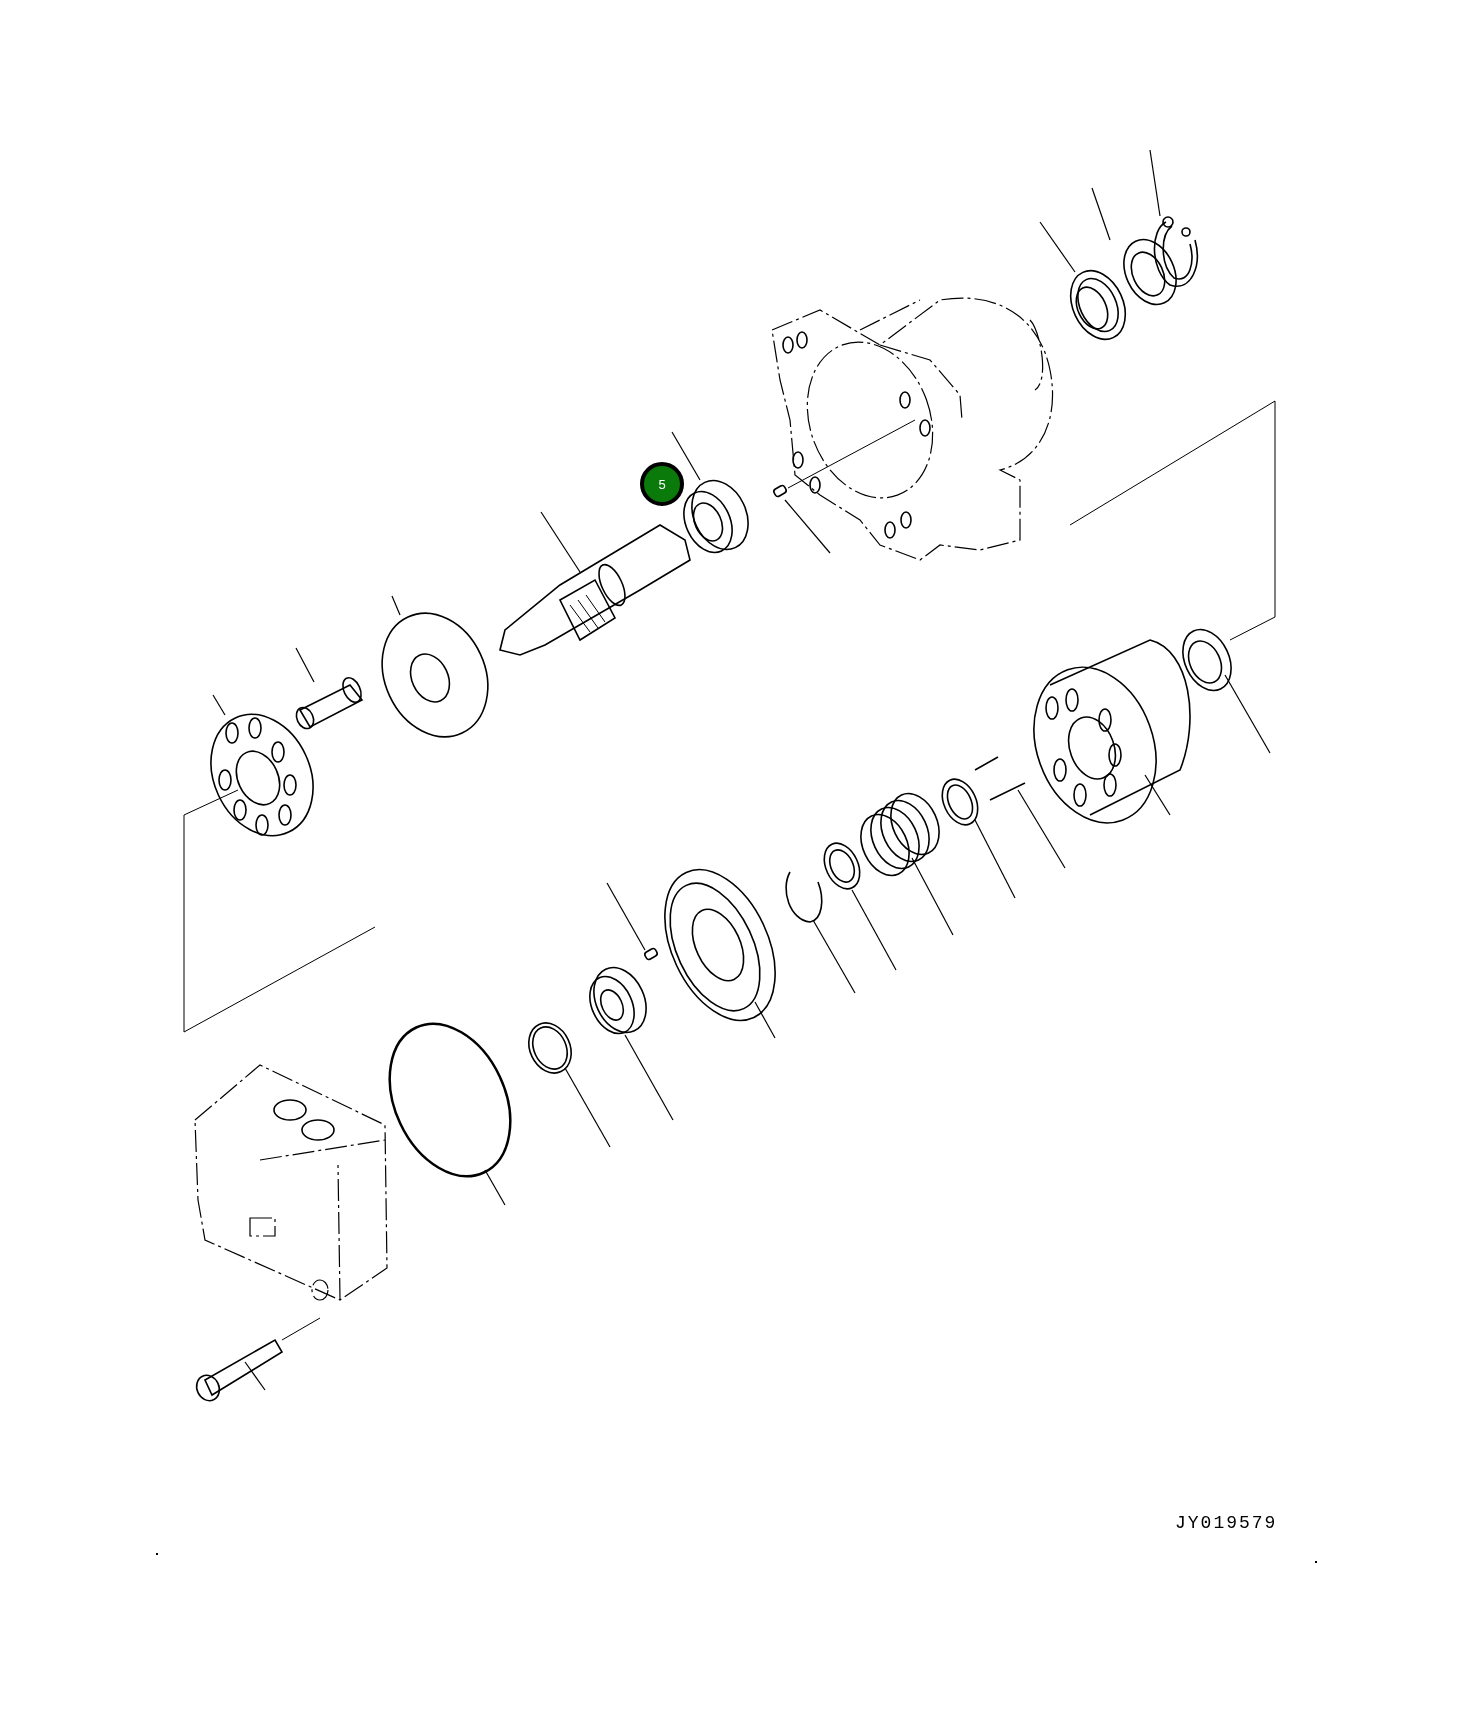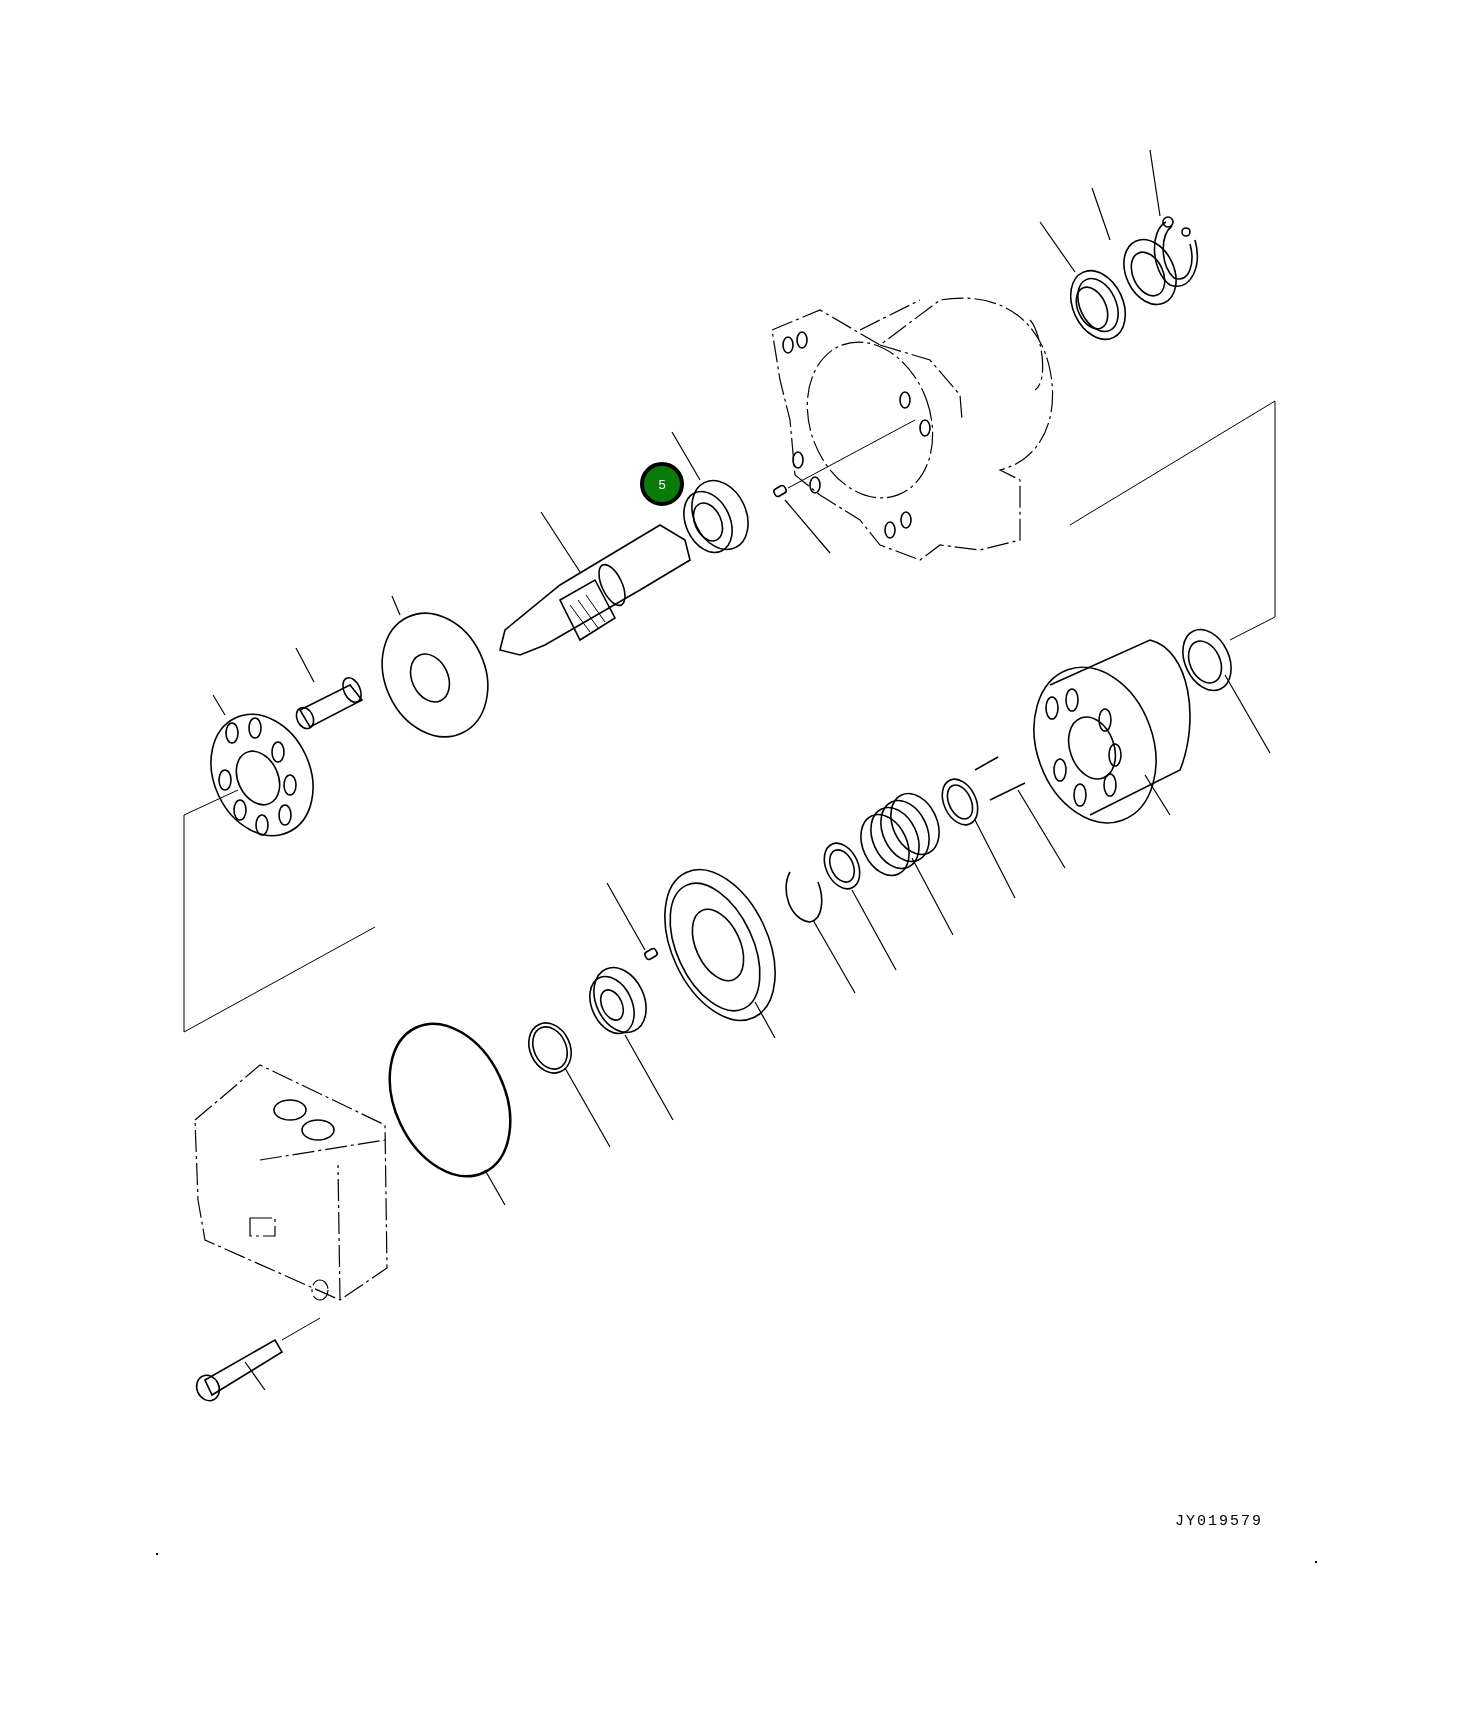--- a/index.html
+++ b/index.html
@@ -2,21 +2,21 @@
 <html><head>
 <meta charset="utf-8">
 <style>
   html, body { margin:0; padding:0; background:#ffffff; }
   body { width:1466px; height:1712px; position:relative; overflow:hidden; font-family:"Liberation Sans", sans-serif; }
   #diagram { position:absolute; left:0; top:0; width:1466px; height:1712px; }
   .ln { fill:none; stroke:#000; stroke-width:1.6; }
   .thin { fill:none; stroke:#000; stroke-width:1; }
   .dash { fill:none; stroke:#000; stroke-width:1.2; stroke-dasharray:22 4 3 4; }
   .lead { fill:none; stroke:#000; stroke-width:1.2; }
-  .code { position:absolute; left:1175px; top:1513px; font-family:"Liberation Mono", monospace; font-size:15px; letter-spacing:2px; color:#000; }
+  .code { position:absolute; left:1175px; top:1513px; font-family:"Liberation Mono", monospace; font-size:18px; letter-spacing:2px; color:#000; }
   .marker { position:absolute; width:36px; height:36px; border-radius:50%; border:4px solid #000; display:flex; align-items:center; justify-content:center; font-size:13px; cursor:pointer; }
   .dot { position:absolute; width:2px; height:2px; background:#000; }
 </style>
 </head>
 <body>
 
 <svg id="diagram" viewBox="0 0 1466 1712" xmlns="http://www.w3.org/2000/svg">
 
   <g>
     <ellipse class="ln" cx="1098" cy="305" rx="25" ry="36" transform="rotate(-25 1098 305)"></ellipse>

